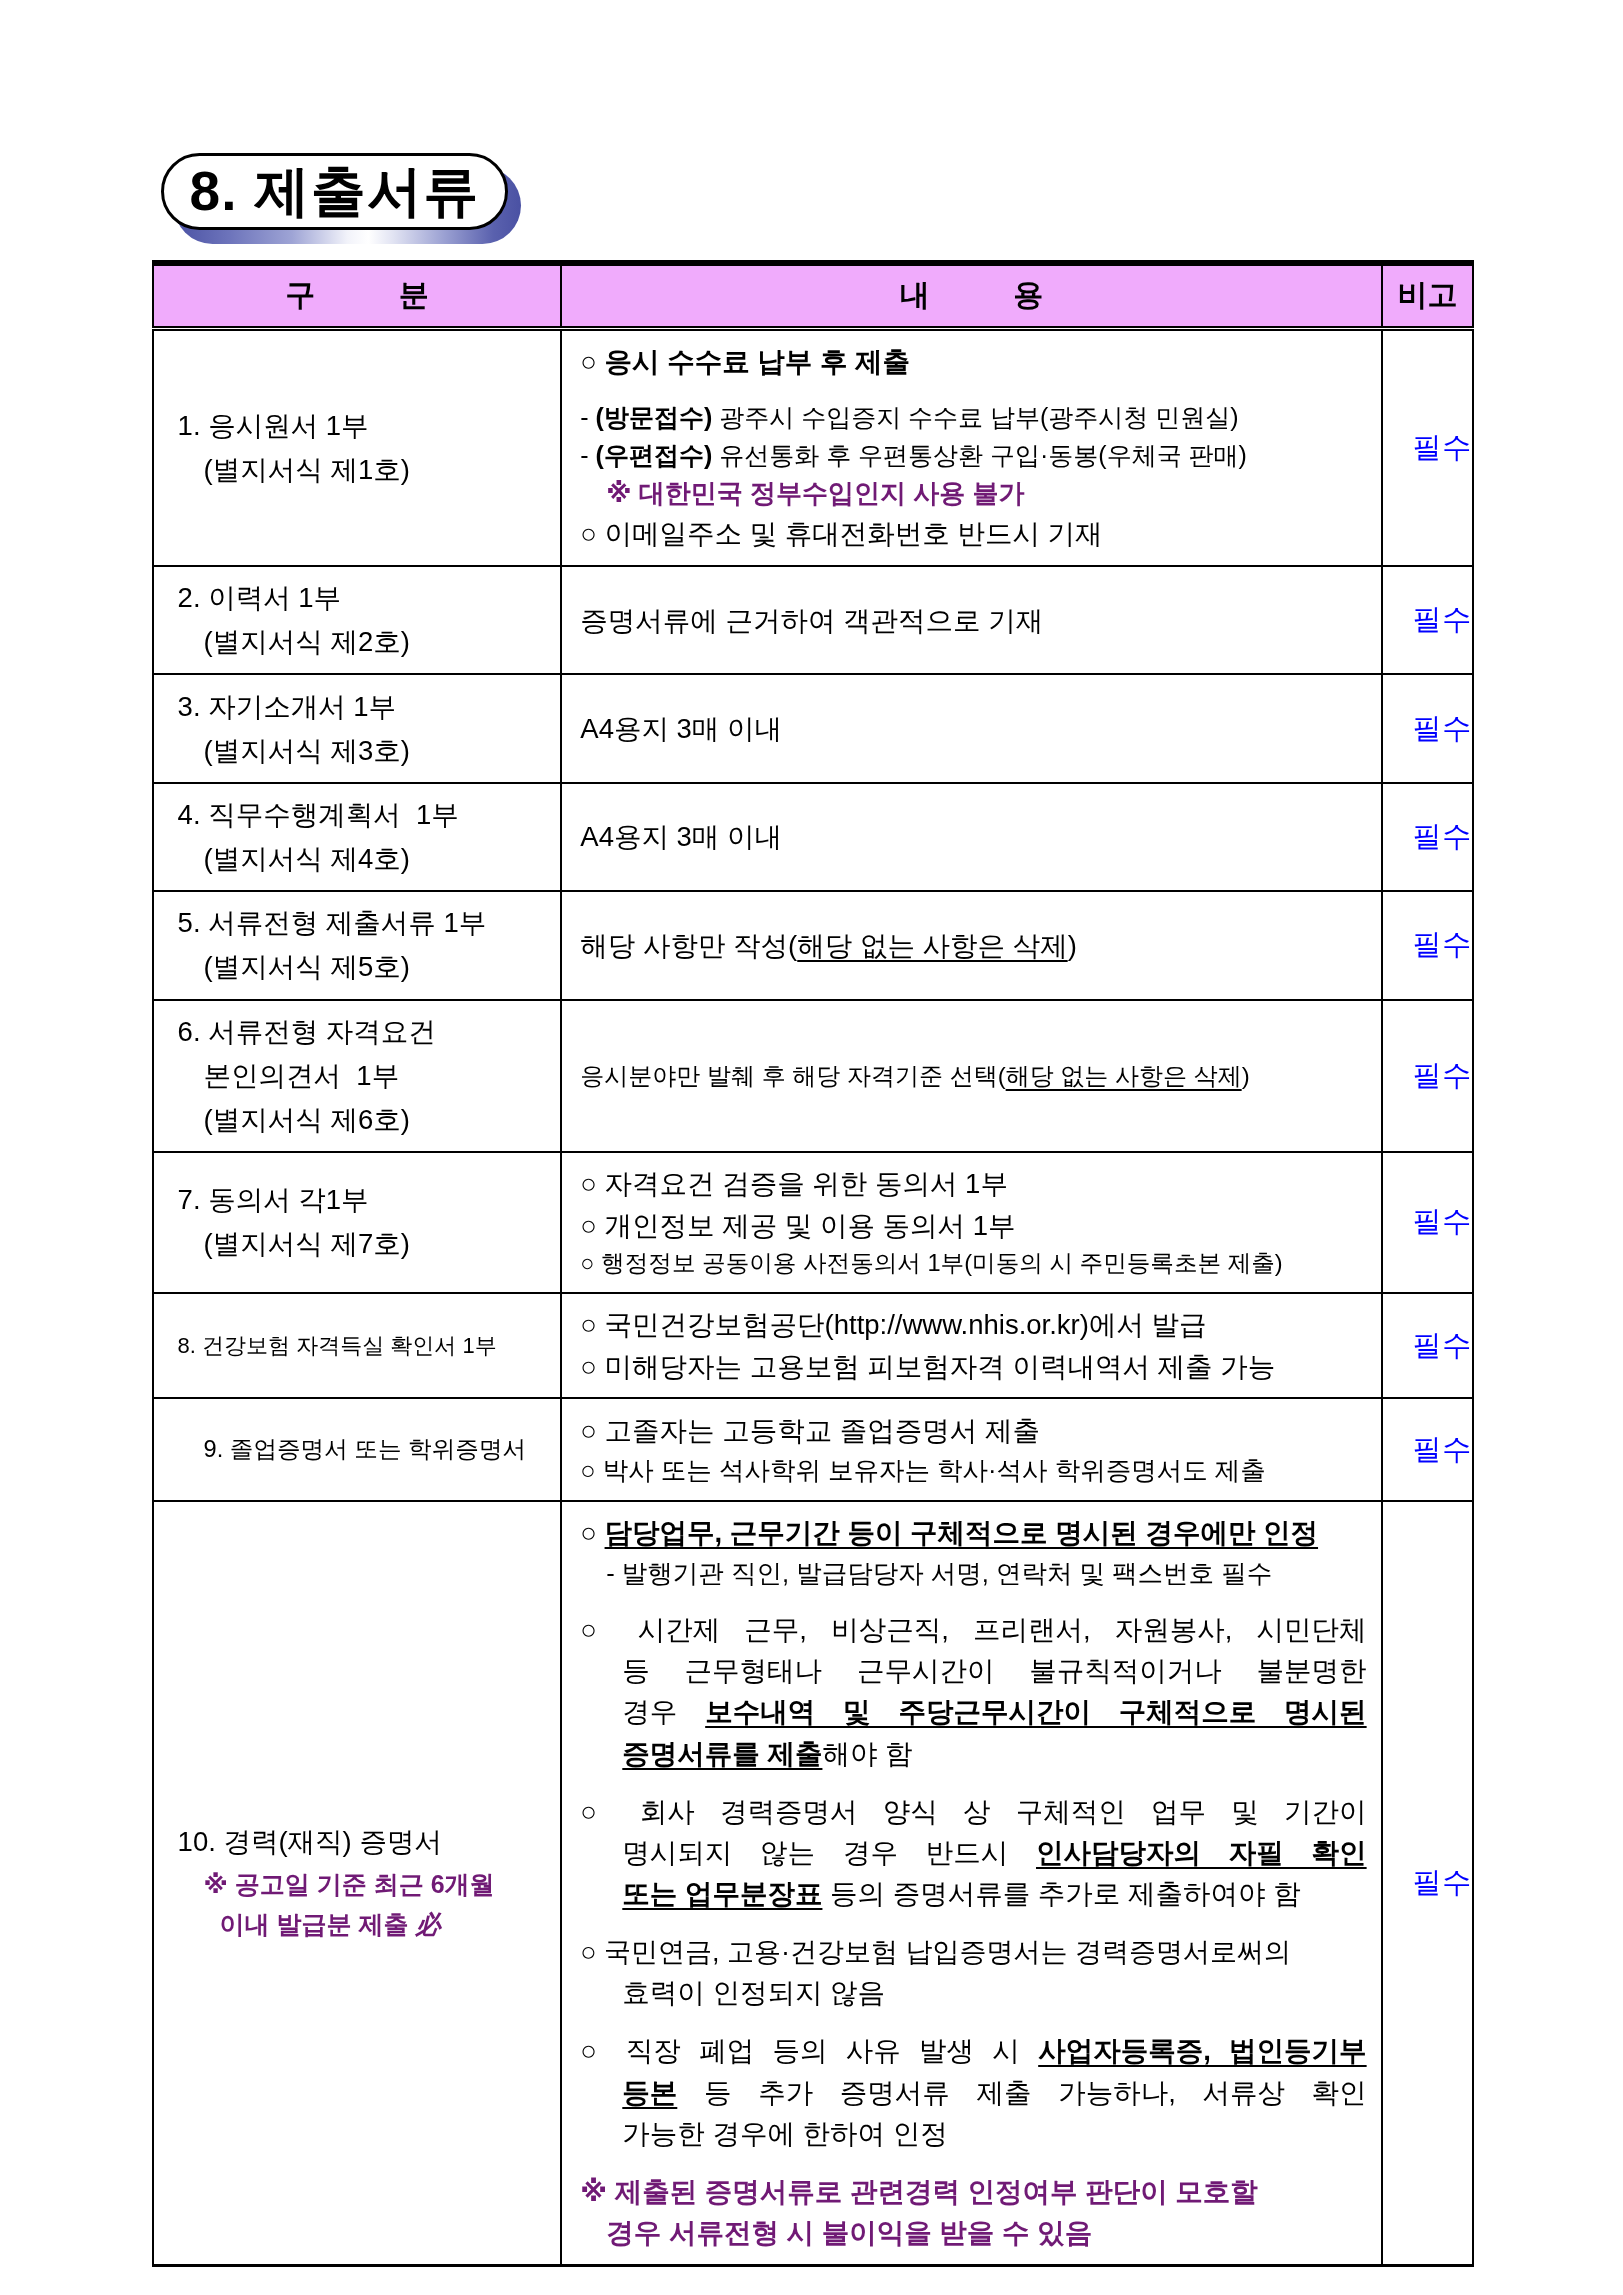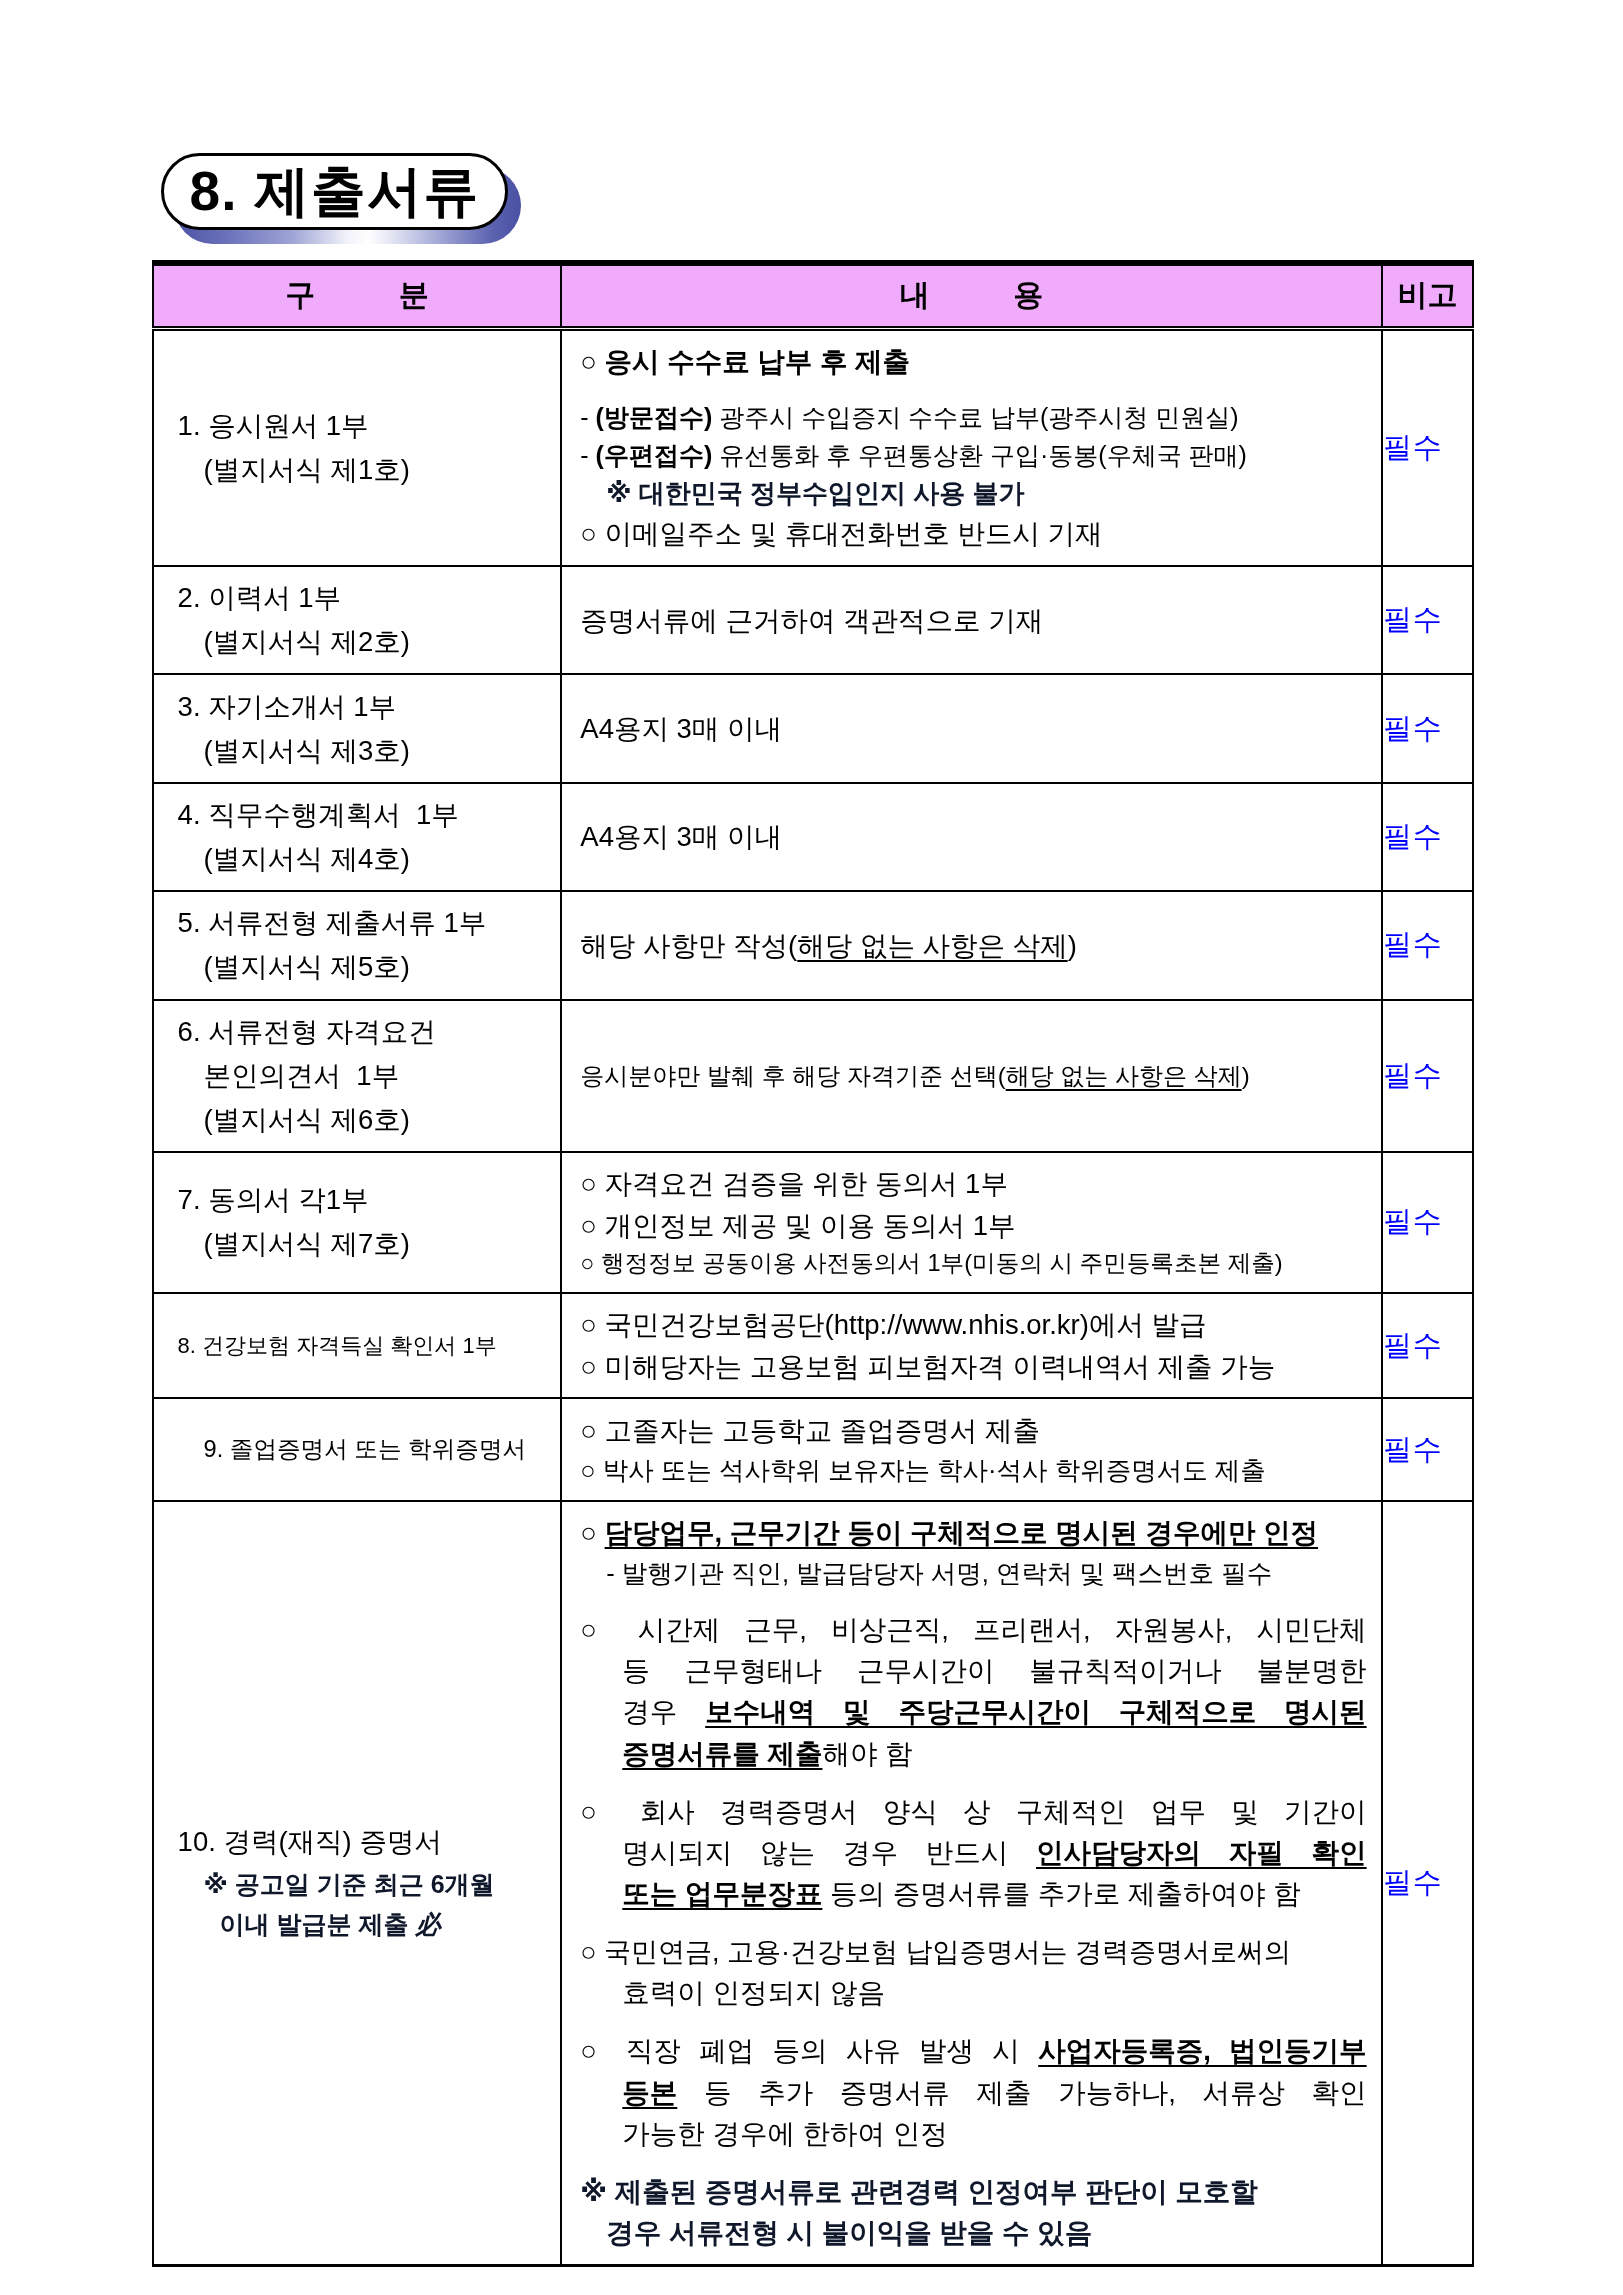--- a/index.html
+++ b/index.html
@@ -95,42 +95,42 @@
 
   .category-cell {
     padding: 9.2px 7.9px 9.2px 23.6px;
     font-size: 27.5px;
   }
   .content-cell {
     padding: 10.5px 14.4px 10.5px 18.3px;
     font-size: 27.5px;
   }
   .note-cell {
-    text-align: left;
+    text-align: right;
   }
   .note-text {
     color: #0000ff;
     font-size: 29px;
     letter-spacing: 0.7px;
   }
 
   .line {
     white-space: pre-wrap;
     line-height: 1.5;
   }
   .category-cell .line { line-height: 1.6; }
   .ind0 { margin-left: 0; }
   .ind1 { margin-left: 26px; }
   .ind2 { margin-left: 42px; }
   .just { text-align: justify; text-align-last: justify; }
   .gap  { margin-top: 17px; }
 
   .seg.b    { font-weight: 700; }
   .seg.u    { text-decoration: underline; text-decoration-thickness: 2px; text-underline-offset: 4.6px; }
-  .seg.blue { color: #0f172a; }
+  .seg.blue { color: #701a75; }
   .seg.it   { font-style: italic; font-family: "Liberation Serif", serif; }
 </style>
 </head>
 <body>
 
 <div class="page">
 
   <div class="title-wrap">
     <div class="title-shadow"></div>
     <div class="title-pill">

